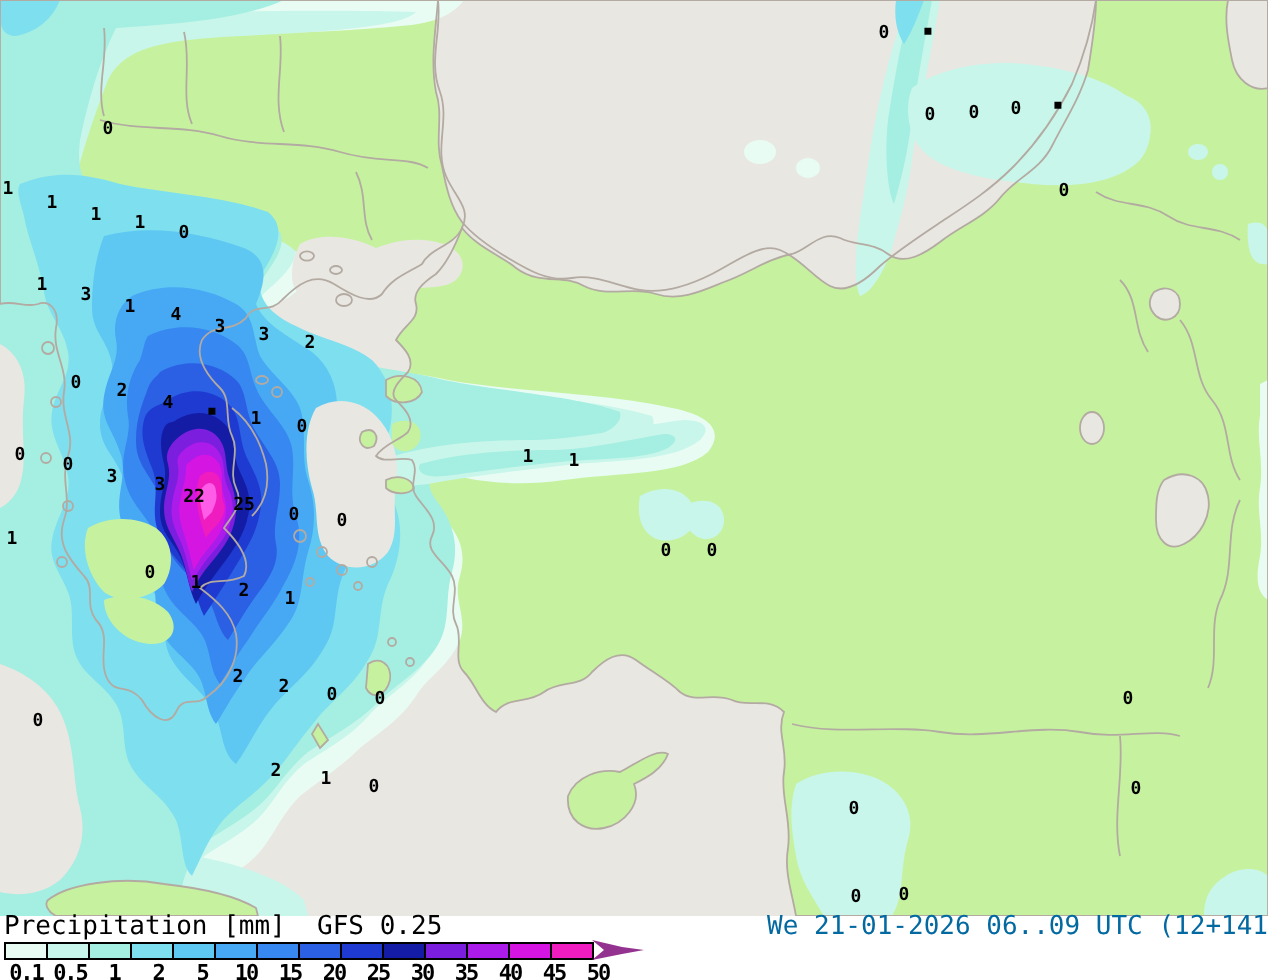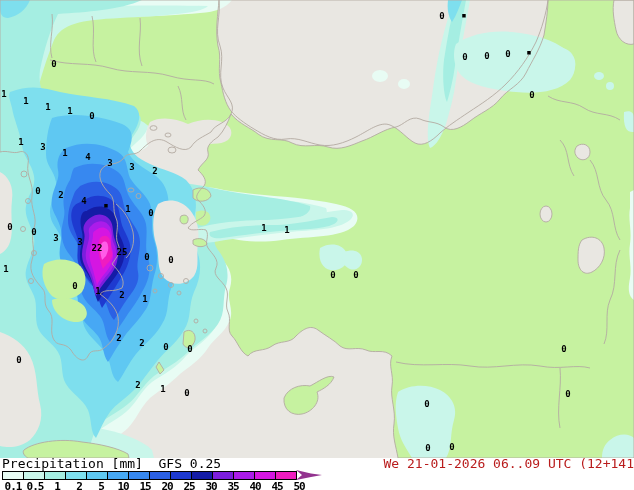--- a/index.html
+++ b/index.html
@@ -4,21 +4,21 @@
 <style>
   html,body{margin:0;padding:0;background:#ffffff;}
   .screen{position:relative;width:634px;height:490px;overflow:hidden;background:#ffffff;
           font-family:"DejaVu Sans Mono", monospace;}
   svg{display:block;}
   #map-svg text{font-family:"DejaVu Sans Mono", monospace;font-size:9px;font-weight:bold;
                 fill:#000;text-anchor:middle;}
   .legend{position:absolute;left:0;top:458px;width:634px;height:32px;background:#ffffff;}
   .leg-title{position:absolute;left:2px;top:0px;font-size:13px;line-height:12px;color:#000;
              border-bottom:1px solid #000;padding-bottom:1px;white-space:pre;}
-  .leg-date{position:absolute;right:0px;top:0px;font-size:13px;line-height:12px;color:#b91c1c;white-space:pre;}
+  .leg-date{position:absolute;right:0px;top:0px;font-size:13px;line-height:12px;color:#0369a1;white-space:pre;}
   .colorbar{position:absolute;left:2px;top:13px;height:9px;display:flex;align-items:stretch;}
   .colorbar .seg{width:22px;height:9px;box-sizing:border-box;border:1px solid #000;margin-left:-1px;}
   .colorbar .seg:first-child{margin-left:0;}
   .colorbar svg{margin-left:-1px;margin-top:-2px;}
   .ticks{position:absolute;left:2px;top:22px;display:flex;}
   .ticks .tick{width:22px;text-align:center;font-size:11px;font-weight:bold;letter-spacing:-1px;color:#000;}
   .copyright{position:absolute;right:22px;top:13px;font-family:"Liberation Sans", sans-serif;
              font-size:12px;color:#1b2fa3;text-decoration:none;}
 </style>
 </head>

